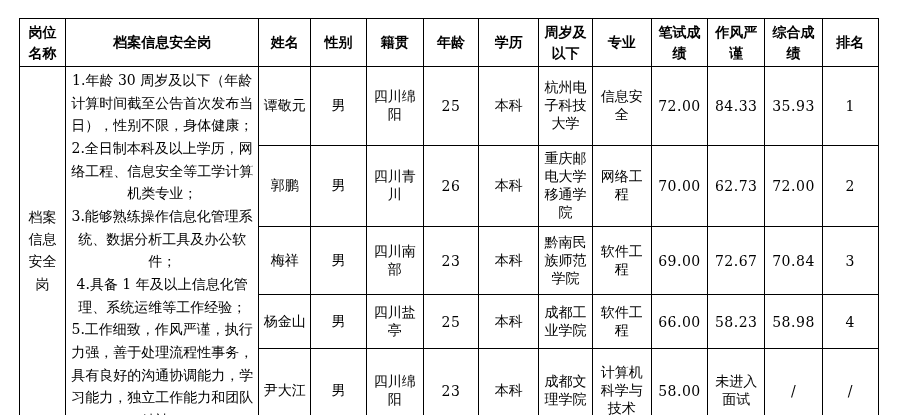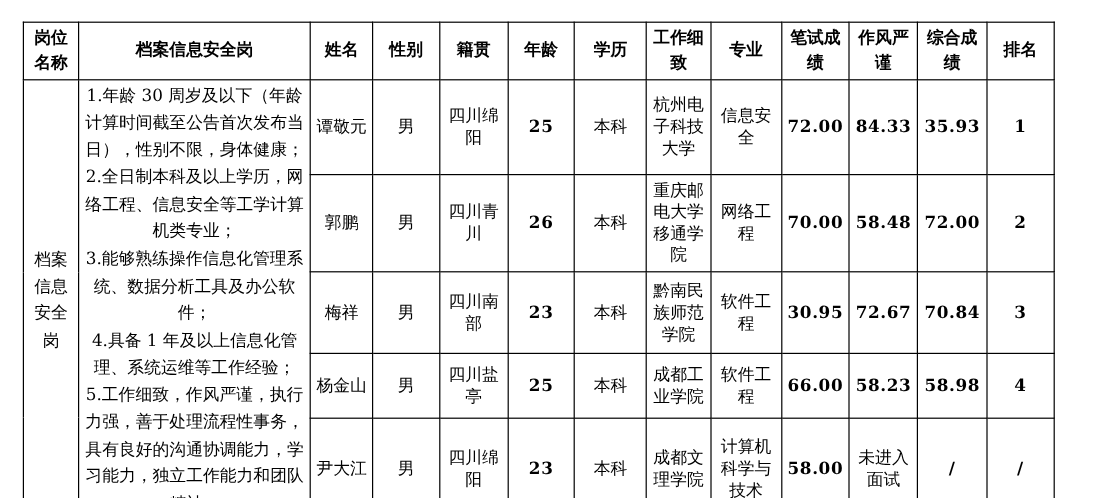--- a/index.html
+++ b/index.html
@@ -50,21 +50,20 @@
     text-align: justify;
     vertical-align: middle;
     white-space: pre-wrap;
     line-height: 1.62;
     padding: 4px 6px 4px 7px;
     font-size: 14px;
   }
   td.num-cell {
     font-size: 13px;
     letter-spacing: 0.5px;
-    font-weight: bold;
   }
 </style>
 </head>
 <body>
 
 <div class="page">
   <table class="results">
     <colgroup>
       <col style="width:46px">
       <col style="width:192px">
@@ -82,21 +81,21 @@
     </colgroup>
     <tbody>
         <tr class="header-row">
       <th>岗位名称</th>
       <th>档案信息安全岗</th>
       <th>姓名</th>
       <th>性别</th>
       <th>籍贯</th>
       <th>年龄</th>
       <th>学历</th>
-      <th>工作细致</th>
+      <th>周岁及以下</th>
       <th>专业</th>
       <th>笔试成绩</th>
       <th>作风严谨</th>
       <th>综合成绩</th>
       <th>排名</th>
     </tr>
     <tr class="row-0">
       <td class="position-name-cell" rowspan="5">档案信息安全岗</td>
       <td class="requirements-cell" rowspan="5">1.年龄 30 周岁及以下（年龄计算时间截至公告首次发布当日），性别不限，身体健康；
 2.全日制本科及以上学历，网络工程、信息安全等工学计算机类专业；
@@ -117,33 +116,33 @@
     </tr>
     <tr class="row-1">
       <td>郭鹏</td>
       <td>男</td>
       <td>四川青川</td>
       <td class="num-cell">26</td>
       <td>本科</td>
       <td>重庆邮电大学移通学院</td>
       <td>网络工程</td>
       <td class="num-cell">70.00</td>
-      <td class="num-cell">58.48</td>
+      <td class="num-cell">62.73</td>
       <td class="num-cell">72.00</td>
       <td class="num-cell">2</td>
     </tr>
     <tr class="row-2">
       <td>梅祥</td>
       <td>男</td>
       <td>四川南部</td>
       <td class="num-cell">23</td>
       <td>本科</td>
       <td>黔南民族师范学院</td>
       <td>软件工程</td>
-      <td class="num-cell">30.95</td>
+      <td class="num-cell">69.00</td>
       <td class="num-cell">72.67</td>
       <td class="num-cell">70.84</td>
       <td class="num-cell">3</td>
     </tr>
     <tr class="row-3">
       <td>杨金山</td>
       <td>男</td>
       <td>四川盐亭</td>
       <td class="num-cell">25</td>
       <td>本科</td>

